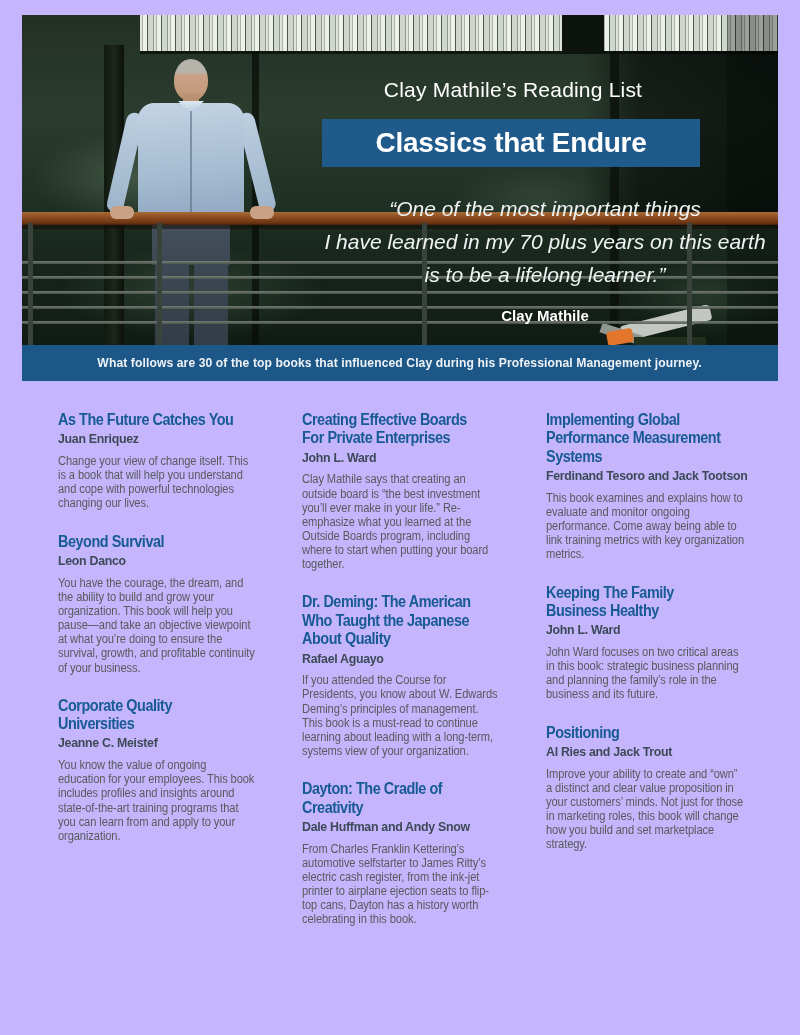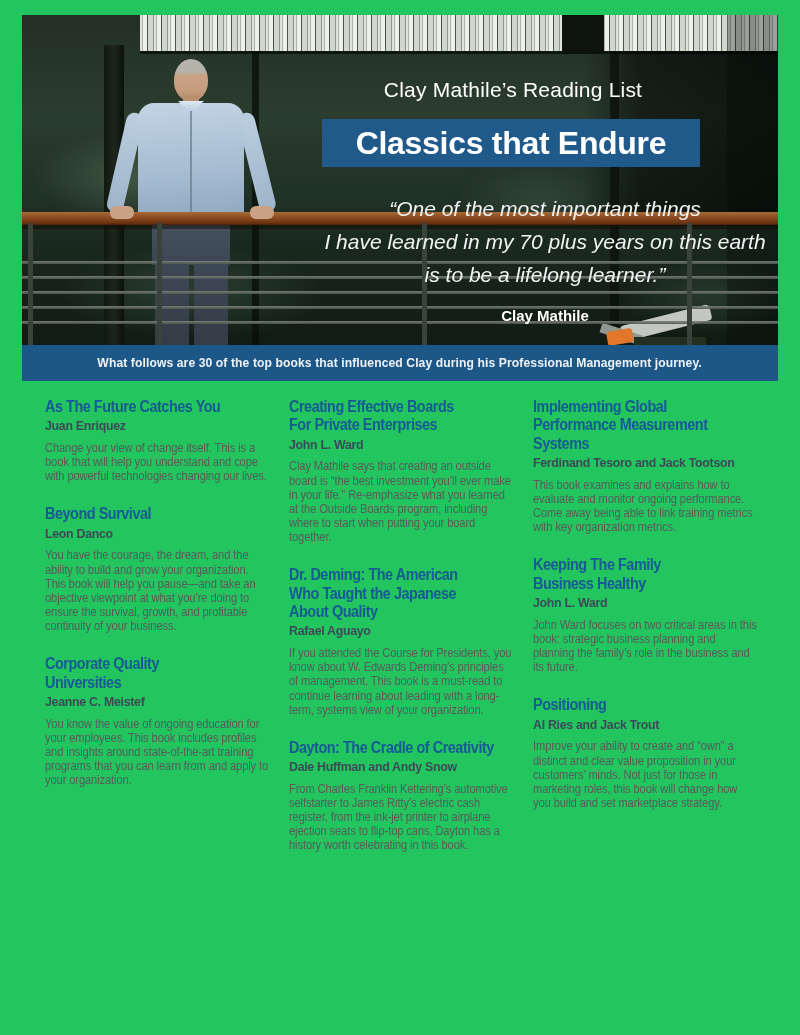--- a/index.html
+++ b/index.html
@@ -1,16 +1,16 @@
 <!DOCTYPE html>
 <html><head>
 <meta charset="utf-8">
 <style>
   html,body{margin:0;padding:0;background:#ffffff;}
-  .page{position:relative;width:800px;height:1035px;background:#22c55e;overflow:hidden;
+  .page{position:relative;width:800px;height:1035px;background:#c4b5fd;overflow:hidden;
         font-family:"Liberation Sans",sans-serif;}
 
   
   .photo{position:absolute;left:22px;top:15px;width:756px;height:330px;overflow:hidden;
          background:linear-gradient(180deg,#232f25 0%,#2b3d2f 30%,#203125 55%,#16231a 80%,#101b13 100%);}
   .stripes{position:absolute;left:118px;right:0;top:0;height:36px;border-bottom:3px solid #0f180f;
            background:repeating-linear-gradient(90deg,#dfe3dc 0 2px,#aab3a6 2px 3px,#eef0ea 3px 7px,#49584a 7px 8px,#cfd6cc 8px 13px,#8b988a 13px 14px);}
   .stripes-gap{position:absolute;left:540px;top:0;width:42px;height:39px;background:#0d140e;}
   .pillar{position:absolute;left:82px;top:30px;width:20px;bottom:0;z-index:2;
           background:linear-gradient(90deg,#10180f,#1e261c 50%,#0b110a);}
@@ -62,36 +62,36 @@
   .obj-arm{position:absolute;left:578px;top:314px;width:42px;height:10px;background:#8f958f;transform:rotate(18deg);z-index:3;}
   .obj-orange{position:absolute;left:585px;top:315px;width:26px;height:14px;border-radius:3px;
               background:#e2762a;transform:rotate(-10deg);z-index:3;}
   .obj-dark{position:absolute;left:612px;top:322px;width:72px;height:12px;background:#232f1f;z-index:3;}
 
   
   .kicker{position:absolute;left:291px;top:63px;width:400px;text-align:center;z-index:10;
           color:#ffffff;font-size:21px;font-weight:400;letter-spacing:.2px;}
   .banner{position:absolute;left:300px;top:104px;width:378px;height:48px;z-index:10;
           background:#1f5a8b;display:flex;align-items:center;justify-content:center;}
-  .banner-text{color:#ffffff;font-size:32px;font-weight:700;letter-spacing:-.3px;white-space:nowrap;}
+  .banner-text{color:#ffffff;font-size:28px;font-weight:700;letter-spacing:-.3px;white-space:nowrap;}
   .quote{position:absolute;left:253px;top:177px;width:540px;z-index:10;text-align:center;
          color:#f0f3f4;font-style:italic;font-size:21px;line-height:1.58;}
   .quote span{display:block;white-space:nowrap;}
   .attrib{margin-top:12px;font-style:normal;font-weight:700;font-size:15px;color:#ffffff;}
 
   
   .intro-bar{position:absolute;left:22px;top:345px;width:756px;height:36px;background:#1d5787;
              display:flex;align-items:center;justify-content:center;z-index:10;}
   .intro-text{color:#eef3f7;font-size:12.5px;font-weight:700;white-space:nowrap;
               transform:scaleX(.97);letter-spacing:.1px;}
 
   
   .grid{position:absolute;left:45px;top:398px;width:712px;display:grid;
         grid-template-columns:224px 224px 224px;column-gap:20px;}
-  .book{margin:0;}
+  .book{margin:13px;}
   .bt{margin:0 0 2px;color:#175a94;font-size:16px;font-weight:700;line-height:1.15;
       letter-spacing:-.5px;white-space:pre-line;width:111%;transform:scaleX(.9);transform-origin:0 0;}
   .ba{margin:0 0 7px;color:#3c4a58;font-size:13px;font-weight:700;line-height:1.2;
       letter-spacing:-.3px;width:105%;transform:scaleX(.95);transform-origin:0 0;white-space:nowrap;}
   .bd{margin:0 0 22px;color:#595a5c;font-size:12px;line-height:1.18;letter-spacing:-.1px;
       width:108%;transform:scaleX(.926);transform-origin:0 0;}
 </style>
 </head>
 <body>
 

